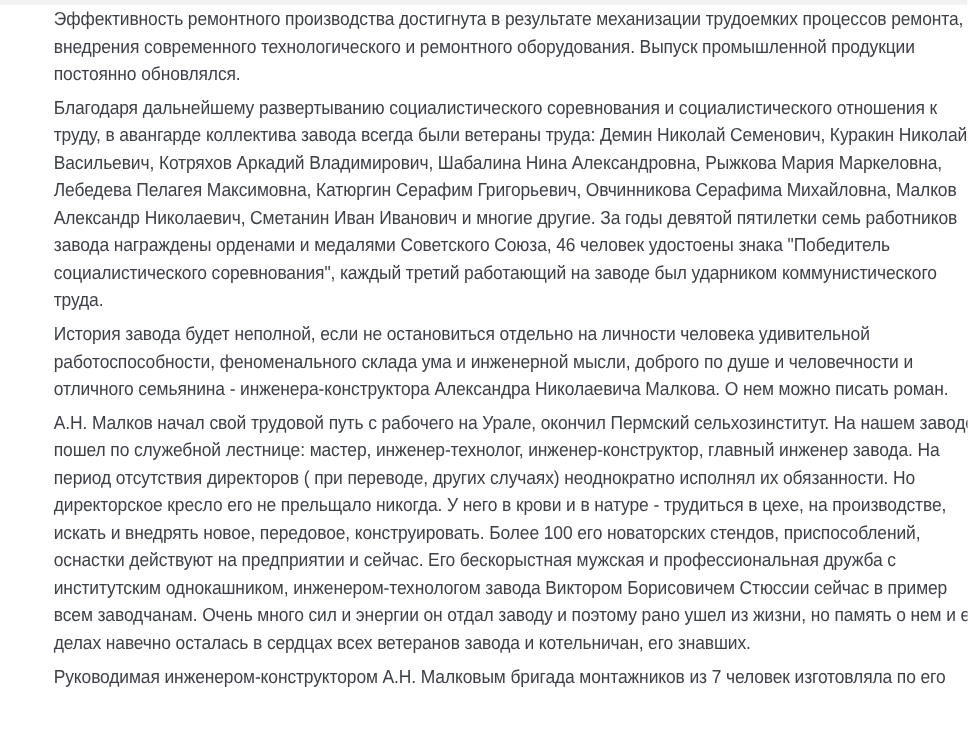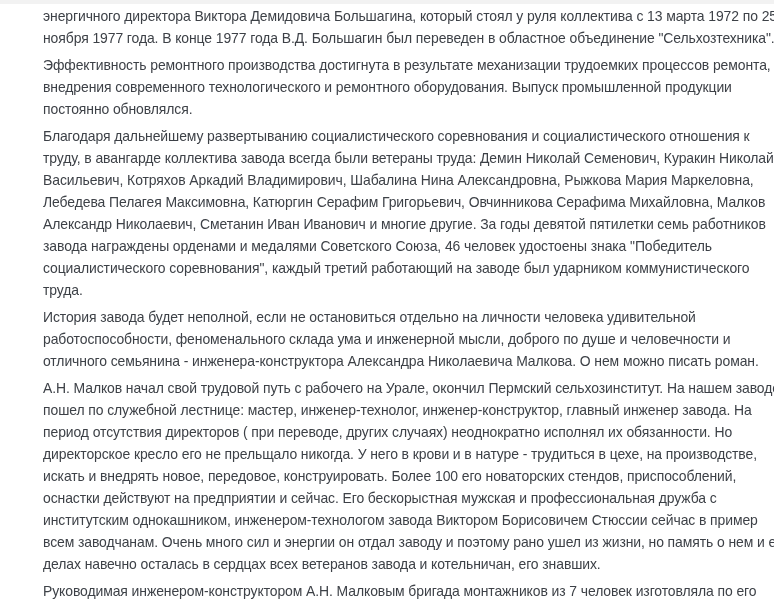--- a/index.html
+++ b/index.html
@@ -33,24 +33,20 @@
     transform-origin: 0 50%;
   }
 </style>
 </head>
 <body>
 
 <div class="top-strip"></div>
 
 <main class="doc">
     <p class="para">
-      <span class="line">энергичного директора Виктора Демидовича Большагина, который стоял у руля коллектива с 13 марта 1972 по 25</span>
-      <span class="line">ноября 1977 года. В конце 1977 года В.Д. Большагин был переведен в областное объединение "Сельхозтехника".</span>
-    </p>
-    <p class="para">
       <span class="line">Эффективность ремонтного производства достигнута в результате механизации трудоемких процессов ремонта,</span>
       <span class="line">внедрения современного технологического и ремонтного оборудования. Выпуск промышленной продукции</span>
       <span class="line">постоянно обновлялся.</span>
     </p>
     <p class="para">
       <span class="line">Благодаря дальнейшему развертыванию социалистического соревнования и социалистического отношения к</span>
       <span class="line">труду, в авангарде коллектива завода всегда были ветераны труда: Демин Николай Семенович, Куракин Николай</span>
       <span class="line">Васильевич, Котряхов Аркадий Владимирович, Шабалина Нина Александровна, Рыжкова Мария Маркеловна,</span>
       <span class="line">Лебедева Пелагея Максимовна, Катюргин Серафим Григорьевич, Овчинникова Серафима Михайловна, Малков</span>
       <span class="line">Александр Николаевич, Сметанин Иван Иванович и многие другие. За годы девятой пятилетки семь работников</span>

